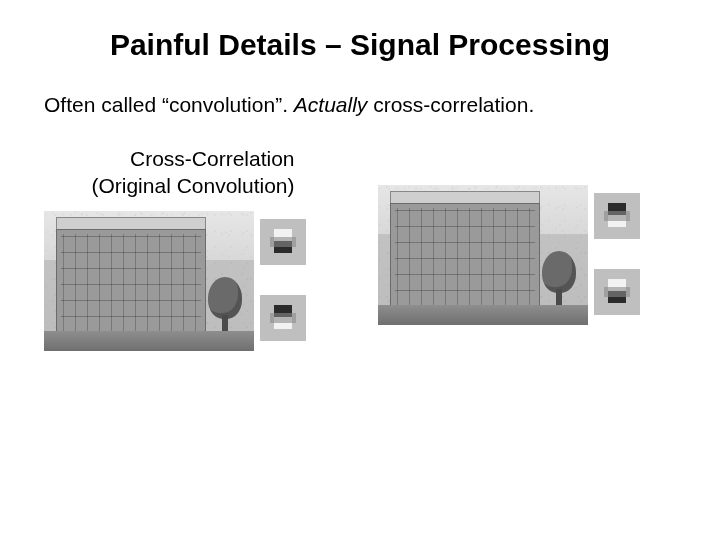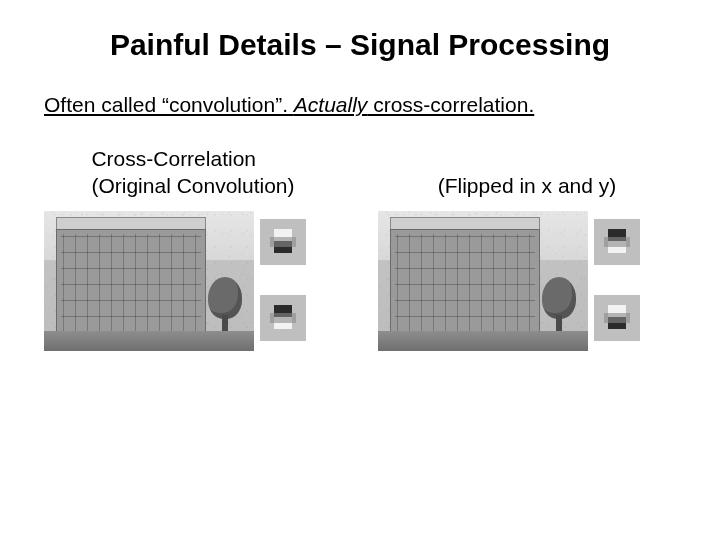--- a/index.html
+++ b/index.html
@@ -21,38 +21,37 @@
     font-weight: 700;
     text-align: center;
     margin-bottom: 30px;
   }
   .subtitle {
     font-size: 21px;
     font-weight: 400;
     line-height: 1.25;
     margin-bottom: 28px;
     padding: 0 4px;
-    text-decoration: underline;
   }
   .subtitle .italic { font-style: italic; }
   .columns {
     display: flex;
     gap: 36px;
     padding: 0 4px;
   }
   .col {
     flex: 1;
     display: flex;
     flex-direction: column;
     align-items: center;
   }
   .col-heading {
     font-size: 21px;
     font-weight: 400;
-    text-align: left;
+    text-align: right;
     line-height: 1.25;
     margin-bottom: 12px;
   }
   .figure {
     display: flex;
     align-items: flex-start;
     gap: 6px;
     width: 100%;
   }
   .building {
@@ -176,21 +175,20 @@
               <rect x="10" y="18" width="26" height="10" fill="#8a8a8a" opacity="0.6"></rect>
             </svg>
           </div>
         </div>
       </div>
     </div>
 
     <div class="col">
       <div class="col-heading">
         <br>
-        <span>(Flipped in x and y)</span>
       </div>
       <div class="figure">
         <div class="building" aria-label="grayscale photograph of a multi-story building facade with a tree in foreground (placeholder rendering)">
           <div class="sky-noise"></div>
           <div class="bld-top"></div>
           <div class="bld"></div>
           <div class="tree">
               <div class="crown"></div>
               <div class="trunk"></div>
             </div>

